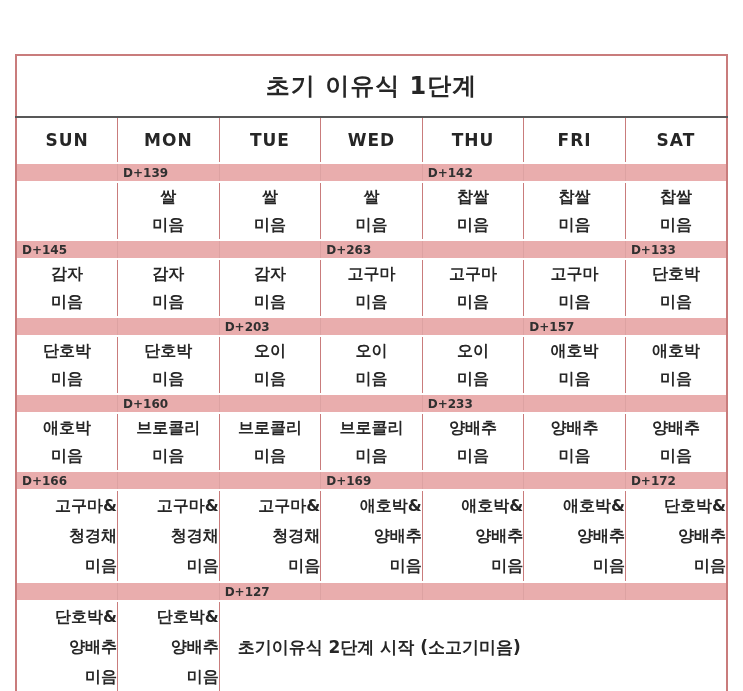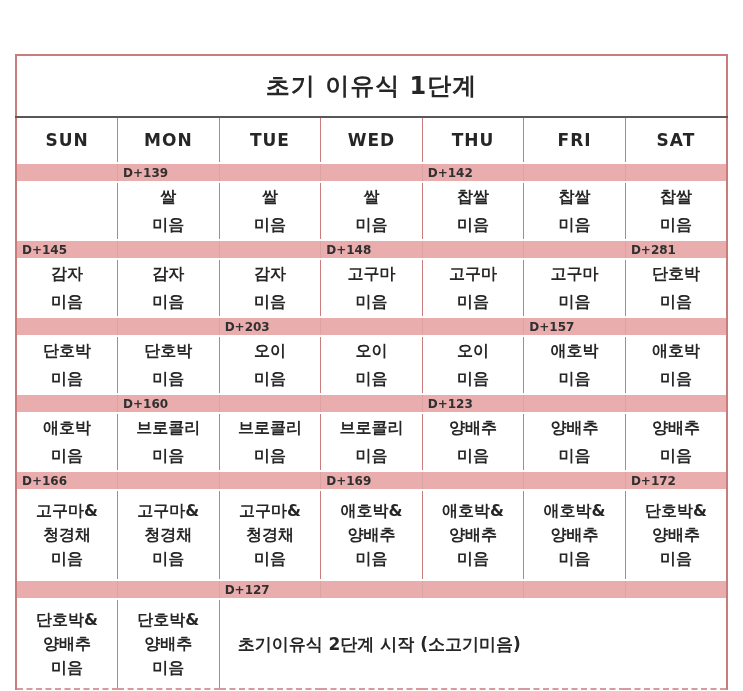--- a/index.html
+++ b/index.html
@@ -71,21 +71,22 @@
     font-size: 16px;
     font-weight: 600;
     line-height: 28px;
     white-space: pre-line;
     border-left: 1px solid #c97c7c;
     border-right: 1px solid #c97c7c;
     background: #ffffff;
   }
   .meal-row-3 .meal-cell {
     height: 90px;
-    line-height: 24px;
+    line-height: 30px;
+    text-align: right;
   }
   .last-row .meal-cell,
   .last-row .note-cell {
     border-bottom: 2px dashed #d89a9a;
   }
   .note-cell {
     text-align: left;
     vertical-align: middle;
     padding-left: 18px;
     font-size: 17px;
@@ -136,24 +137,24 @@
     <td class="meal-cell">찹쌀
 미음</td>
     <td class="meal-cell">찹쌀
 미음</td>
   </tr>
 
   <tr>
     <td class="band-cell">D+145</td>
     <td class="band-cell"></td>
     <td class="band-cell"></td>
-    <td class="band-cell">D+148</td>
-    <td class="band-cell"></td>
-    <td class="band-cell"></td>
-    <td class="band-cell">D+281</td>
+    <td class="band-cell">D+263</td>
+    <td class="band-cell"></td>
+    <td class="band-cell"></td>
+    <td class="band-cell">D+133</td>
   </tr>
   <tr>
     <td class="meal-cell">감자
 미음</td>
     <td class="meal-cell">감자
 미음</td>
     <td class="meal-cell">감자
 미음</td>
     <td class="meal-cell">고구마
 미음</td>
@@ -189,21 +190,21 @@
 미음</td>
     <td class="meal-cell">애호박
 미음</td>
   </tr>
 
   <tr>
     <td class="band-cell"></td>
     <td class="band-cell">D+160</td>
     <td class="band-cell"></td>
     <td class="band-cell"></td>
-    <td class="band-cell">D+123</td>
+    <td class="band-cell">D+233</td>
     <td class="band-cell"></td>
     <td class="band-cell"></td>
   </tr>
   <tr>
     <td class="meal-cell">애호박
 미음</td>
     <td class="meal-cell">브로콜리
 미음</td>
     <td class="meal-cell">브로콜리
 미음</td>

